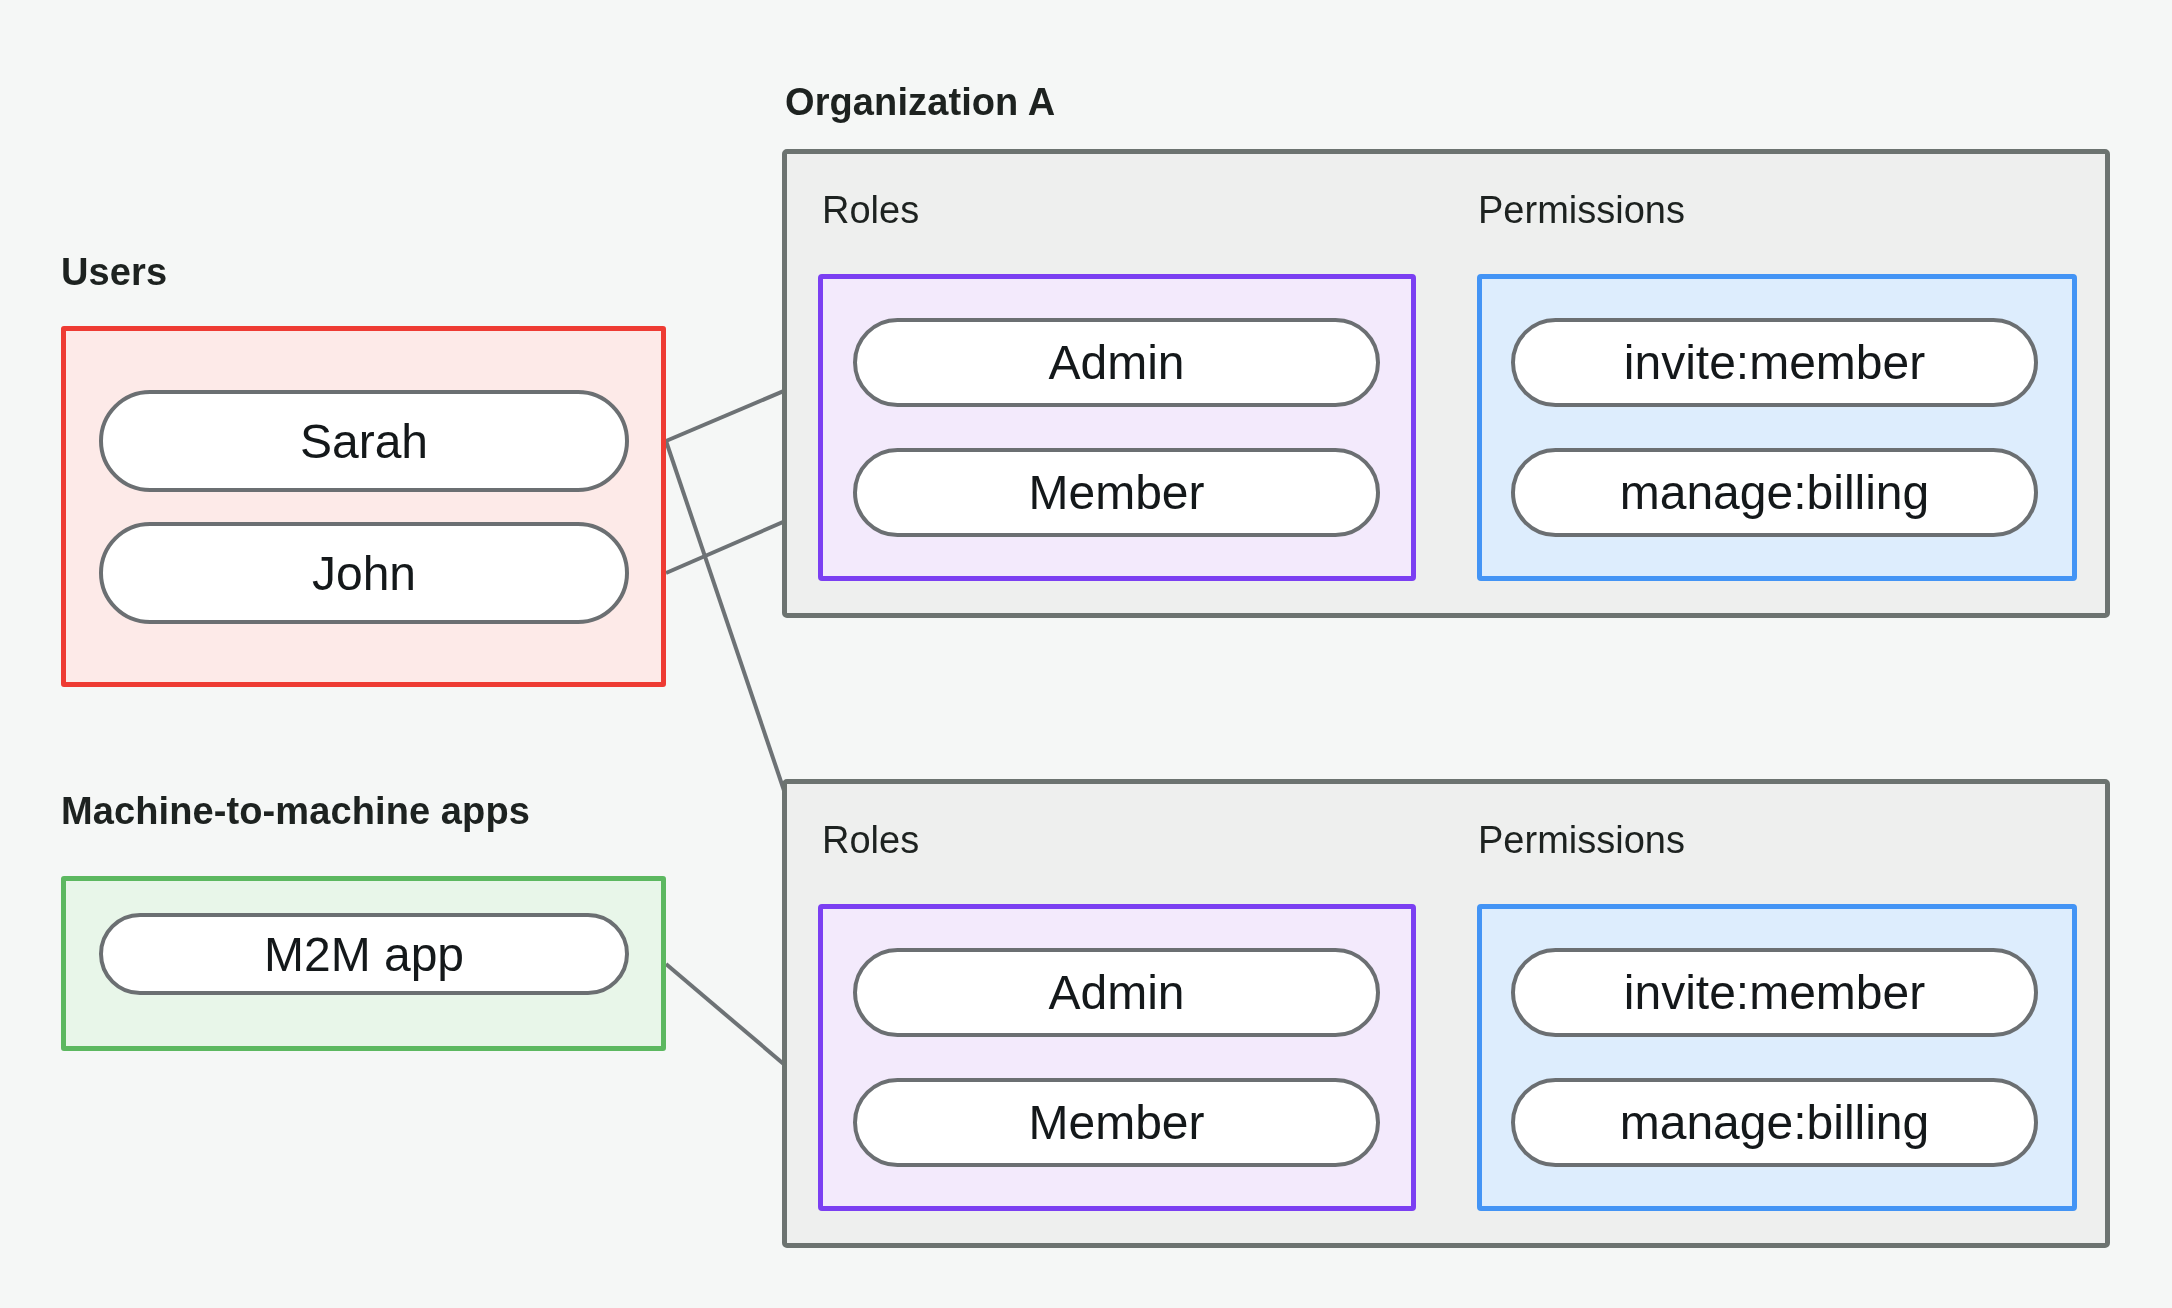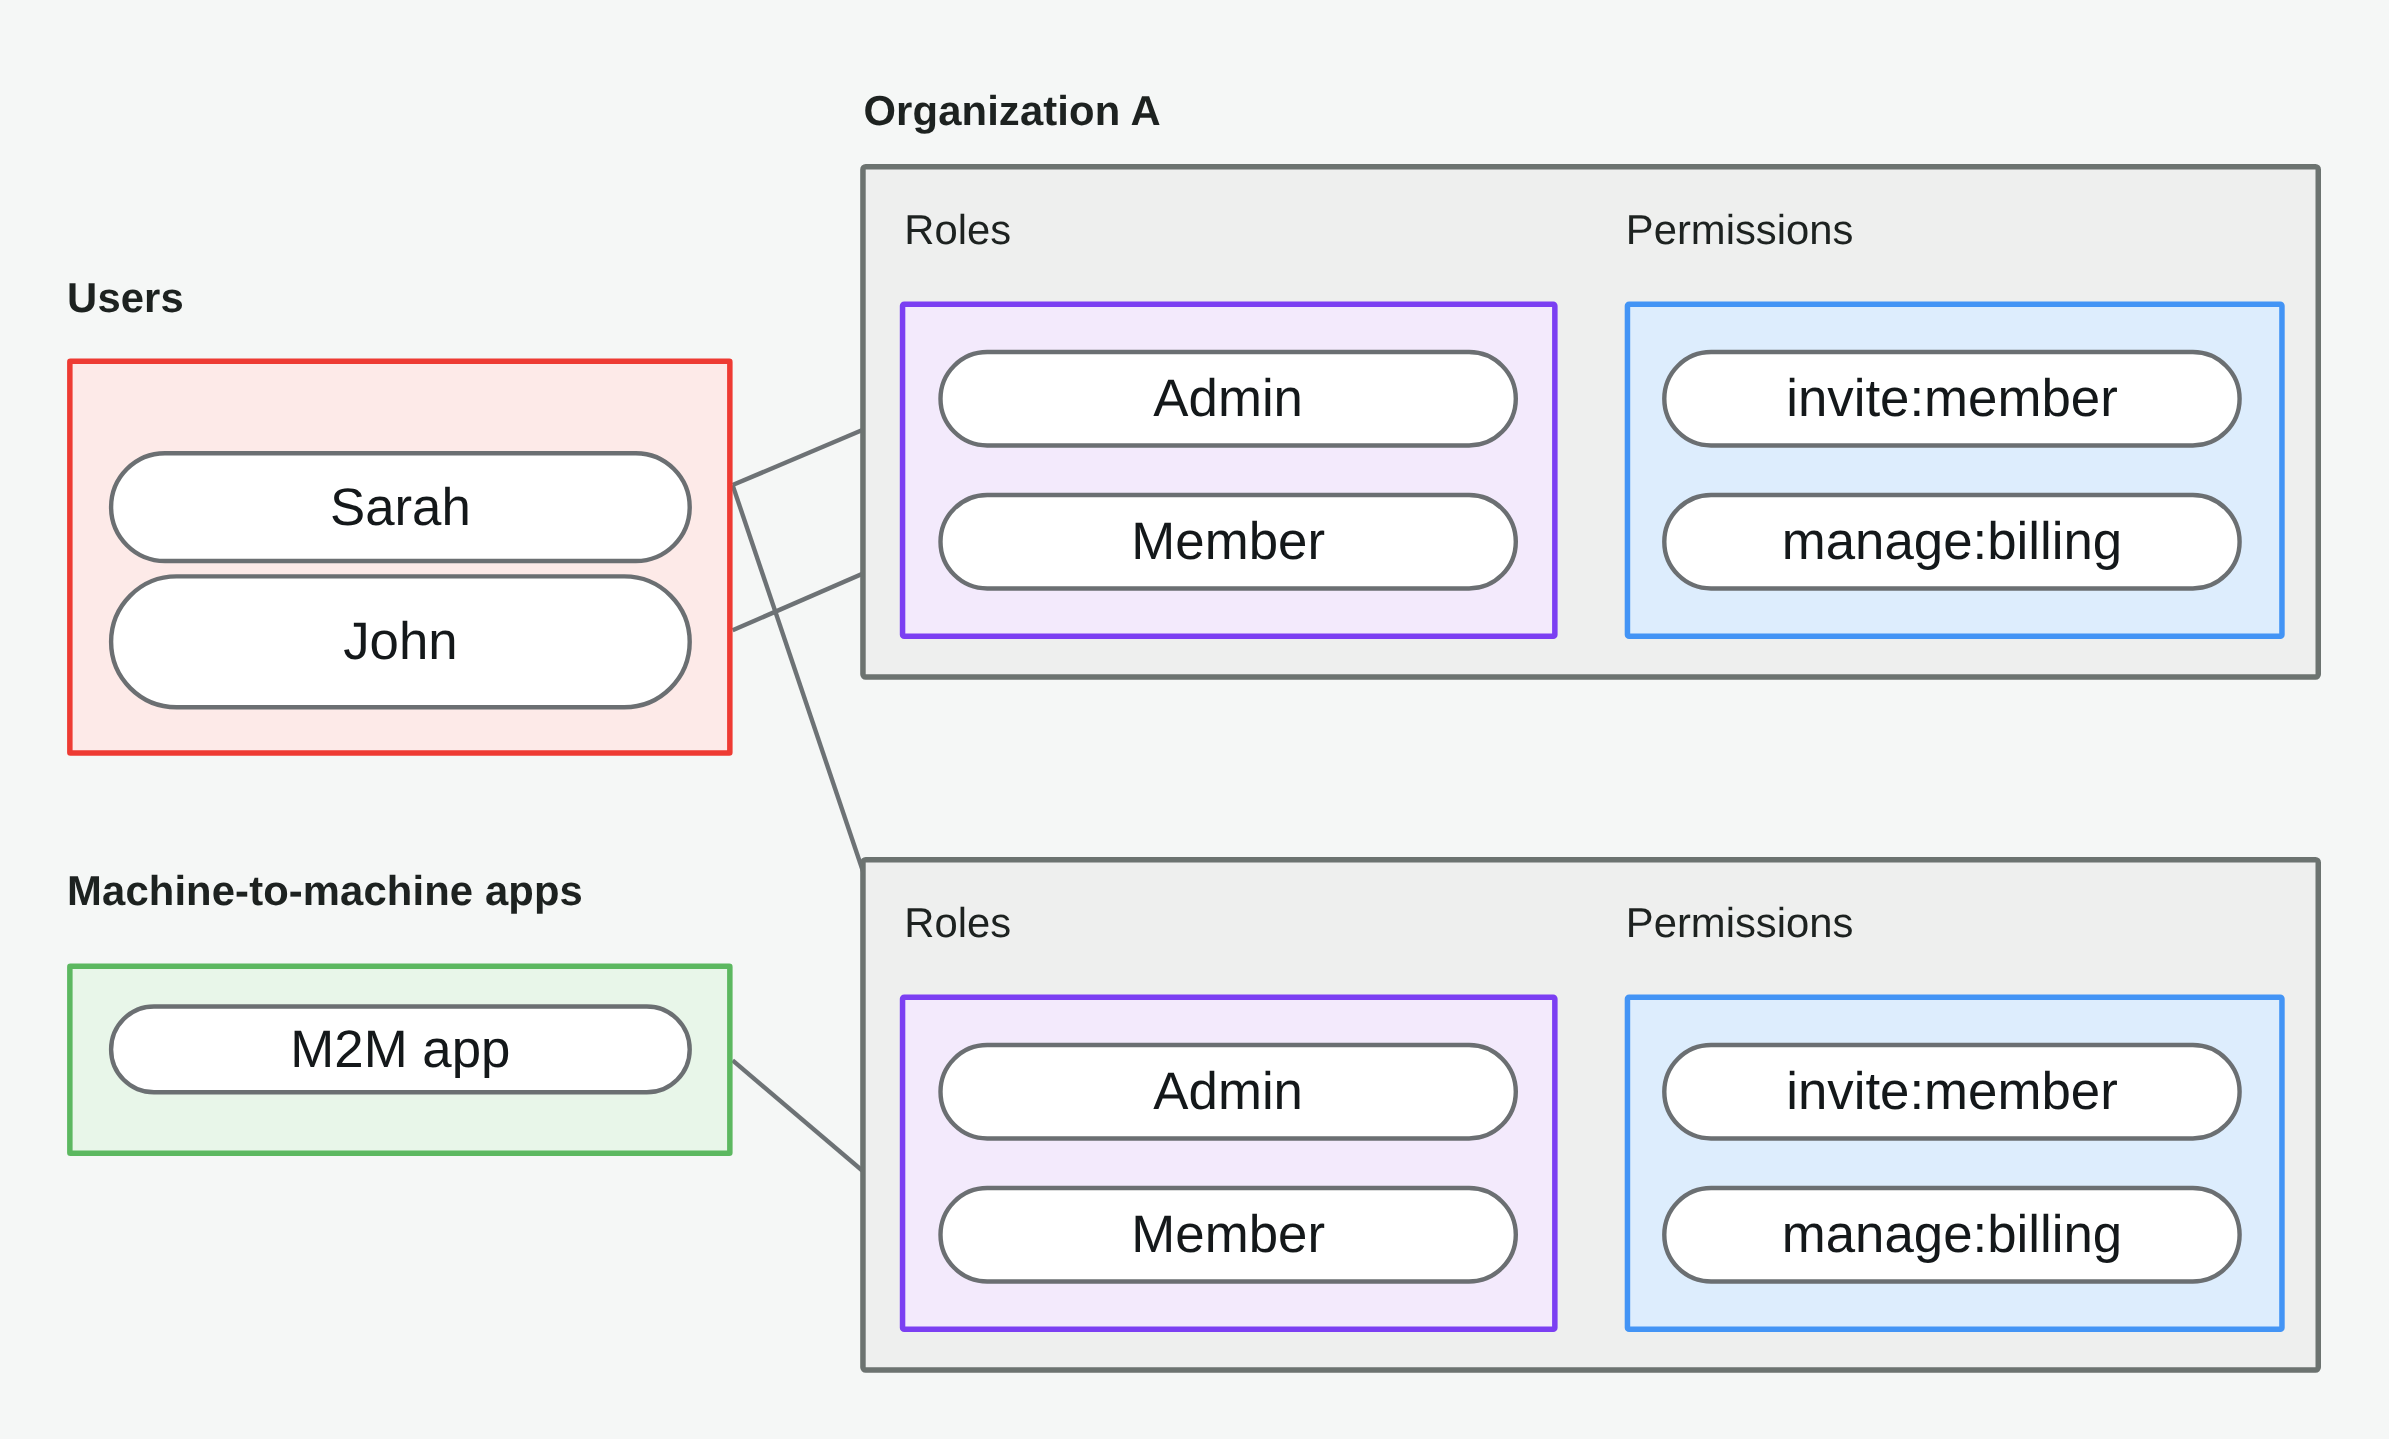--- a/index.html
+++ b/index.html
@@ -134,23 +134,23 @@
       <circle cx="852" cy="1122" r="13"></circle>
       <circle cx="1510" cy="992" r="13"></circle>
       <circle cx="1510" cy="1122" r="13"></circle>
     </g>
   </svg>
 
   <div class="caption" style="left:61px; top:251px;">Users</div>
 
   <div class="group-box users" style="left:61px; top:326px; width:605px; height:361px;"></div>
 
-  <div class="pill" style="left:99px; top:390px; width:530px; height:102px;margin-top:20px;">Sarah</div>
+  <div class="pill" style="left:99px; top:390px; width:530px; height:102px;">Sarah</div>
 
-  <div class="pill" style="left:99px; top:522px; width:530px; height:123px;">John</div>
+  <div class="pill" style="left:99px; top:522px; width:530px; height:102px;">John</div>
 
   <div class="caption" style="left:61px; top:790px;">Machine-to-machine apps</div>
 
   <div class="group-box m2m" style="left:61px; top:876px; width:605px; height:175px;"></div>
 
   <div class="pill" style="left:99px; top:913px; width:530px; height:82px;">M2M app</div>
 
   <div class="caption" style="left:785px; top:48px;margin-top:33px;">Organization A</div>
 
   <div class="group-box org" style="left:782px; top:149px; width:1328px; height:469px;"></div>

